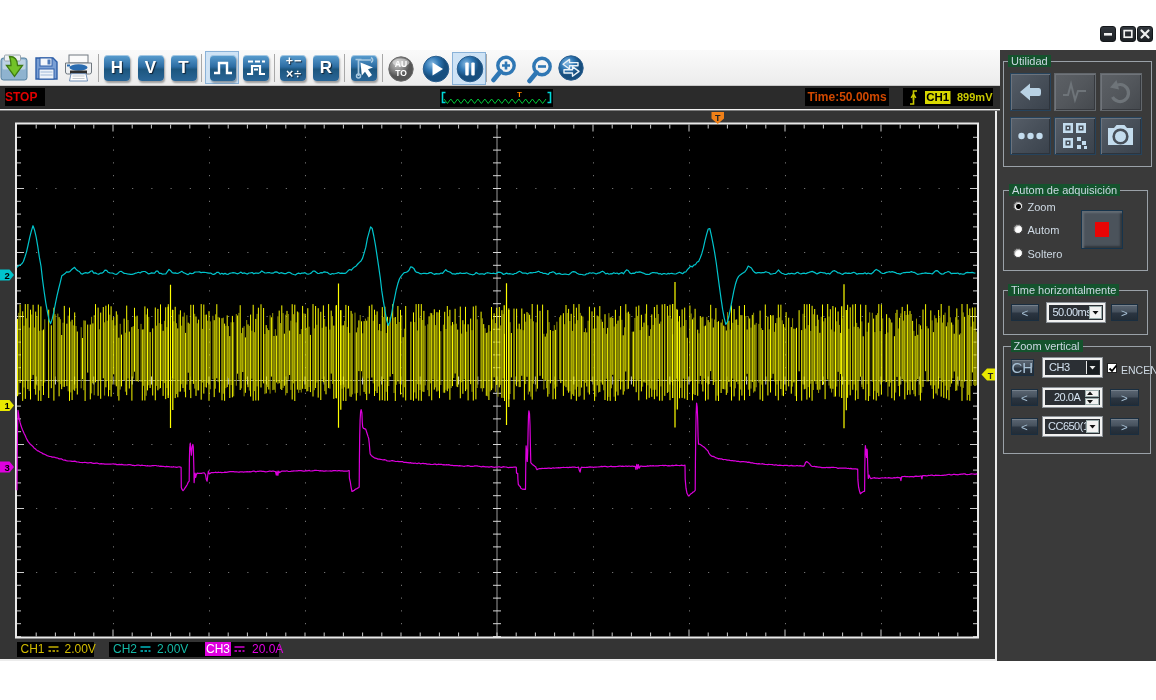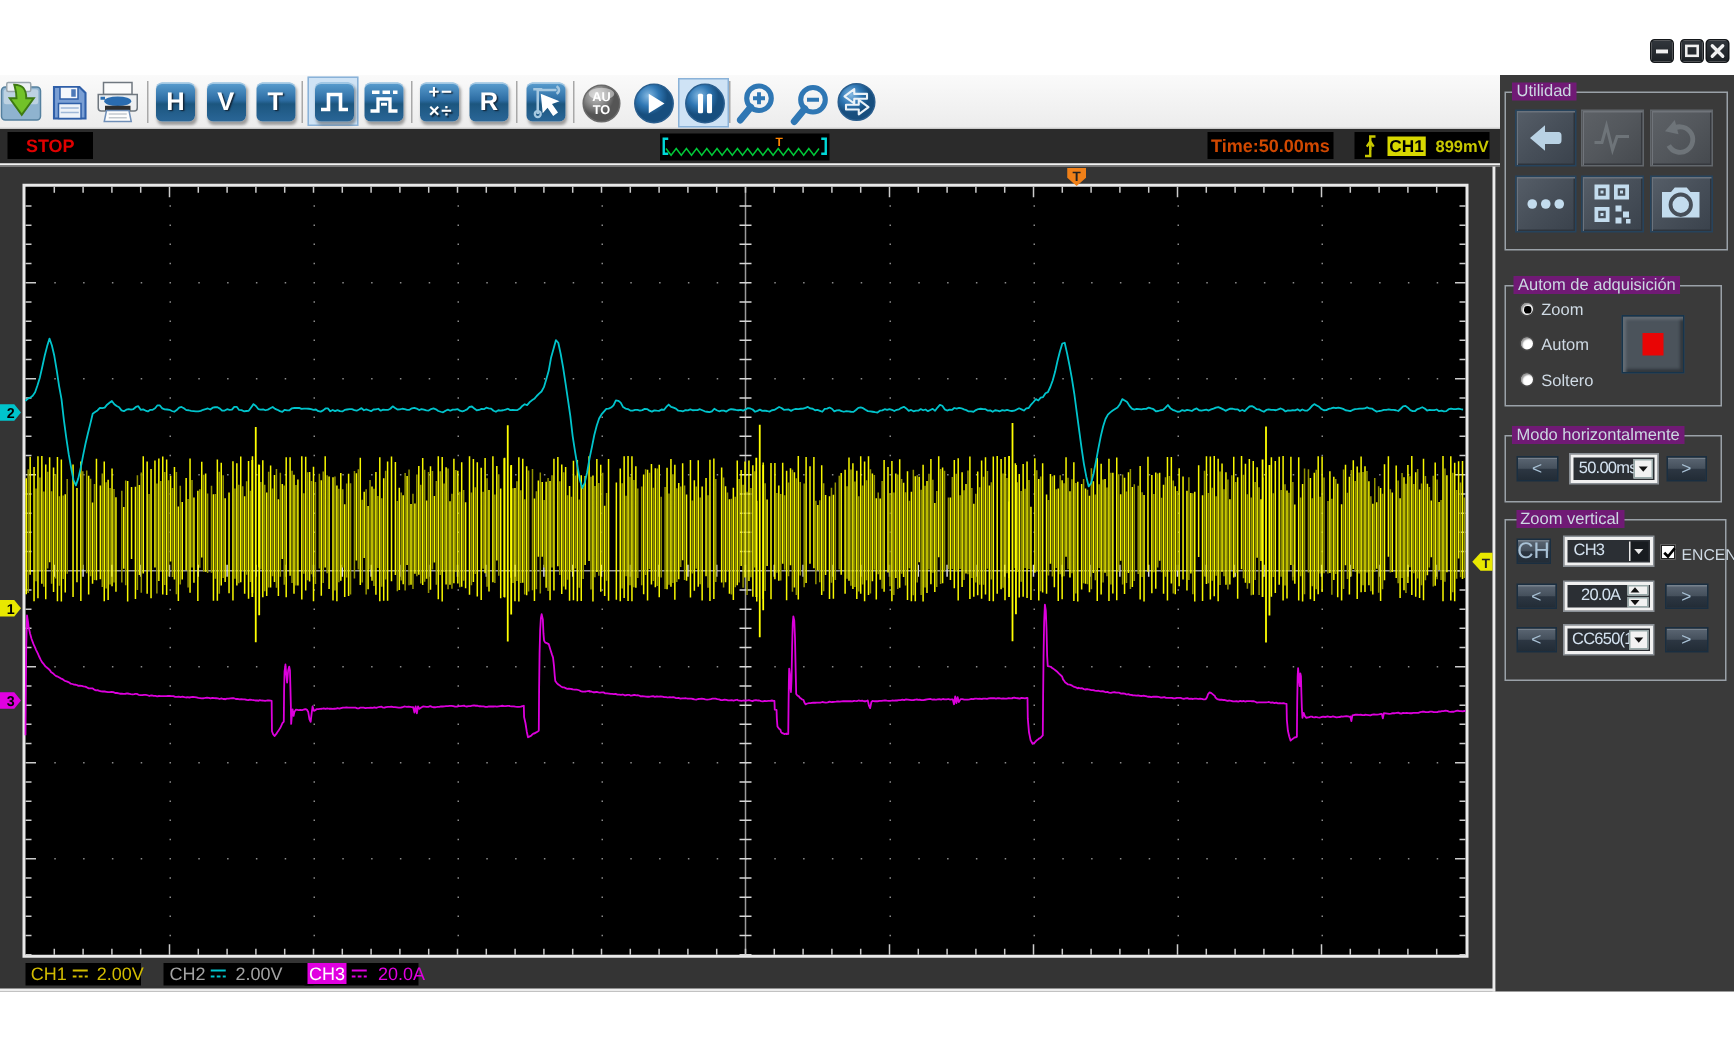--- a/index.html
+++ b/index.html
@@ -18,21 +18,21 @@
 .tsel{top:1px;width:34px;height:33px;background:#cfe3f5;border:1px solid #8ab2d8}
 
 #statusrow{left:0;top:86px;width:1000px;height:22.5px;background:#2b2b2b}
 .blackbox{top:88px;height:18px;background:#000}
 #whitesep{left:0;top:108.5px;width:1000px;height:2.5px;background:#f2f2f2;border-bottom:1px solid #7d7d7d}
 
 #main{left:0;top:111px;width:997px;height:550px;background:#343434;border-right:2px solid #ececec;border-bottom:2px solid #ececec}
 
 #rightpanel{left:1000px;top:50px;width:156px;height:611px;background:#3a3a3a}
 .grp{position:absolute;border:1px solid #9aa1a8}
-.grplabel{position:absolute;background:#701a75;color:#ccd8e2;font-size:11px;padding:0 3px;white-space:nowrap}
+.grplabel{position:absolute;background:#14532d;color:#ccd8e2;font-size:11px;padding:0 3px;white-space:nowrap}
 .ubtn{position:absolute;width:41.5px;height:38px;background:linear-gradient(135deg,#565e68 0%,#474f59 50%,#3a424c 100%);border:1px solid #26435c;box-shadow:inset 1px 1px 0 #6b737d,inset -1px -1px 0 #2e343c}
 .ubtn.dis{border-color:#62676c;background:linear-gradient(135deg,#5d6166 0%,#53575c 50%,#45494e 100%);box-shadow:inset 1px 1px 0 #70747a,inset -1px -1px 0 #36393e}
 .sbtn{position:absolute;background:linear-gradient(#5b6673 0%,#45505c 48%,#2c3642 52%,#222c36 100%);border:1px solid #1a2e40;box-shadow:inset 0 1px 0 #76818c;color:#a9c2d6;text-align:center;font-family:"Liberation Sans",sans-serif}
 .combo{position:absolute;background:#2b2f34;border:2px solid #f1f1f1;box-shadow:0 0 0 1px #8a9096;color:#d4e2f0;font-size:11px;letter-spacing:-0.5px}
 .radio{position:absolute;width:10px;height:10px;border-radius:50%;background:#fff;border:1px solid #444;box-shadow:inset 1px 1px 1px #999}
 .rlabel{position:absolute;color:#cfdae4;font-size:11px}
 
 #bottombar{left:0;top:661px;width:1156px;height:13px;background:linear-gradient(#555f6c,#49525e)}
 
 .chlab{position:absolute;height:15px;background:#000;font-size:12px;line-height:15px;white-space:nowrap}
@@ -156,21 +156,21 @@
   </g>
   <g transform="translate(67,1)">
     <circle cx="13" cy="12" r="12.2" fill="url(#bs2)" stroke="#2a5e8e"></circle>
     <path d="M21 8.8 L12.5 8.8 L12.5 5.6 L6 10.4 L12.5 15.2 L12.5 12 L21 12 Z" fill="none" stroke="#eaf2f8" stroke-width="1.4" stroke-linejoin="round" transform="translate(-1,-2.2)"></path>
     <path d="M5 12 L13.5 12 L13.5 8.8 L20 13.6 L13.5 18.4 L13.5 15.2 L5 15.2 Z" fill="none" stroke="#eaf2f8" stroke-width="1.4" stroke-linejoin="round" transform="translate(1,1.8)"></path>
   </g>
 </svg>
 </div>
 
 <div class="abs" id="statusrow"></div>
-<div class="abs blackbox" style="left:5px;width:57px;color:#e00000;font-weight:bold;font-size:12px;text-align:center;line-height:18px">STOP</div>
+<div class="abs blackbox" style="left:5px;width:40px;color:#e00000;font-weight:bold;font-size:12px;text-align:left;line-height:18px">STOP</div>
 <div class="abs blackbox" style="left:440px;top:89px;width:113px"></div>
 <svg class="abs" style="left:440px;top:89px" width="113" height="18" viewBox="0 0 113 18">
   <path d="M4.0 10.0L7.4 14.5L10.8 10.0L14.2 14.5L17.6 10.0L21.0 14.5L24.4 10.0L27.8 14.5L31.2 10.0L34.6 14.5L38.0 10.0L41.4 14.5L44.8 10.0L48.2 14.5L51.6 10.0L55.0 14.5L58.4 10.0L61.8 14.5L65.2 10.0L68.6 14.5L72.0 10.0L75.4 14.5L78.8 10.0L82.2 14.5L85.6 10.0L89.0 14.5L92.4 10.0L95.8 14.5L99.2 10.0L102.6 14.5L106.0 10.0" fill="none" stroke="#00c838" stroke-width="1"></path>
   <path d="M5.5 4.5 H2.5 V14.5 H5.5" fill="none" stroke="#00d8d8" stroke-width="1.6" transform="translate(0,-1)"></path>
   <path d="M107.5 4.5 H110.5 V14.5 H107.5" fill="none" stroke="#00d8d8" stroke-width="1.6" transform="translate(0,-1)"></path>
   <text x="77" y="8" font-size="8" font-weight="bold" fill="#ff8400" font-family="Liberation Sans">T</text>
 </svg>
 <div class="abs blackbox" style="left:805px;width:84px;color:#d04800;font-weight:bold;font-size:12px;line-height:18px;text-align:center">Time:50.00ms</div>
 <div class="abs blackbox" style="left:903px;width:90px"></div>
 <svg class="abs" style="left:903px;top:88px" width="90" height="18" viewBox="0 0 90 18">
@@ -212,21 +212,21 @@
         <text x="4.5" y="298" fill="#000">1</text>
     <path d="M0 350.5 H9.5 L14 356 L9.5 361.5 H0 Z" fill="#e000e0"></path>
         <text x="4.5" y="359.5" fill="#000">3</text>
   </g>
 </svg>
 
 <div class="chlab" style="left:16.5px;top:641.5px;width:77.5px;color:#d2bc00"><span style="margin-left:4px">CH1</span><svg width="13" height="10" viewBox="0 0 13 10" style="margin:0 1px -1px 2px">
         <path d="M1.5 3h10" stroke="#d2bc00" stroke-width="1.4"></path>
         <path d="M1.5 7h2.5M5.5 7h2.5M9.5 7h2" stroke="#d2bc00" stroke-width="1.4"></path>
       </svg><span style="margin-left:4px">2.00V</span></div>
-<div class="chlab" style="left:109px;top:641.5px;width:100px;color:#a3a3a3"><span style="margin-left:4px">CH2</span><svg width="13" height="10" viewBox="0 0 13 10" style="margin:0 1px -1px 2px">
+<div class="chlab" style="left:109px;top:641.5px;width:100px;color:#14b8a6"><span style="margin-left:4px">CH2</span><svg width="13" height="10" viewBox="0 0 13 10" style="margin:0 1px -1px 2px">
         <path d="M1.5 3h10" stroke="#00c4cc" stroke-width="1.4"></path>
         <path d="M1.5 7h2.5M5.5 7h2.5M9.5 7h2" stroke="#00c4cc" stroke-width="1.4"></path>
       </svg><span style="margin-left:4px">2.00V</span></div>
 <div class="chlab" style="left:203px;top:641.5px;width:75.5px;color:#e000e0"><span style="background:#e000e0;color:#fff;margin-left:2px;padding:0 1px">CH3</span><svg width="13" height="10" viewBox="0 0 13 10" style="margin:0 1px -1px 2px">
         <path d="M1.5 3h10" stroke="#e000e0" stroke-width="1.4"></path>
         <path d="M1.5 7h2.5M5.5 7h2.5M9.5 7h2" stroke="#e000e0" stroke-width="1.4"></path>
       </svg><span style="margin-left:5px">20.0A</span></div>
 
 <div class="abs" style="left:997px;top:111px;width:3px;height:550px;background:#3a3a3a"></div>
 <div class="abs" id="rightpanel">
@@ -293,21 +293,21 @@
       </div>
 <div class="rlabel" style="left:27.5px;top:150.5px">Zoom</div>
 <div class="radio" style="left:12.5px;top:174px"></div>
 <div class="rlabel" style="left:27.5px;top:174px">Autom</div>
 <div class="radio" style="left:12.5px;top:198px"></div>
 <div class="rlabel" style="left:27.5px;top:198px">Soltero</div>
 <div style="position:absolute;left:80.5px;top:160px;width:42.5px;height:38.5px;background:#4b535b;border:1px solid #16344c;box-shadow:inset 2px 2px 2px #646c74,inset -2px -2px 2px #31373d"></div>
 <div style="position:absolute;left:94.5px;top:172px;width:14.5px;height:14.5px;background:#e90505"></div>
 
 <div class="grp" style="left:2.5px;top:239.5px;width:145px;height:45px"></div>
-<div class="grplabel" style="left:8px;top:233.5px">Modo horizontalmente</div>
+<div class="grplabel" style="left:8px;top:233.5px">Time horizontalmente</div>
 <div class="sbtn" style="left:11px;top:253.5px;width:27.5px;height:17px;font-size:11.5px;line-height:16px">&lt;</div>
 <div class="combo" style="left:46.5px;top:252.5px;width:58px;height:19px">
         <span style="position:absolute;left:4px;top:1px">50.00ms</span>
         <span style="position:absolute;right:1px;top:1px;width:13px;height:13px;background:#f2f2f2;border:1px solid #9aa;font-size:0">
           <svg width="11" height="11" viewBox="0 0 11 11">
             <path d="M2.5 4 L5.5 7.5 L8.5 4 Z" fill="#111"></path>
           </svg>
         </span>
       </div>
 <div class="sbtn" style="left:110.5px;top:253.5px;width:27.5px;height:17px;font-size:11.5px;line-height:16px">&gt;</div>

